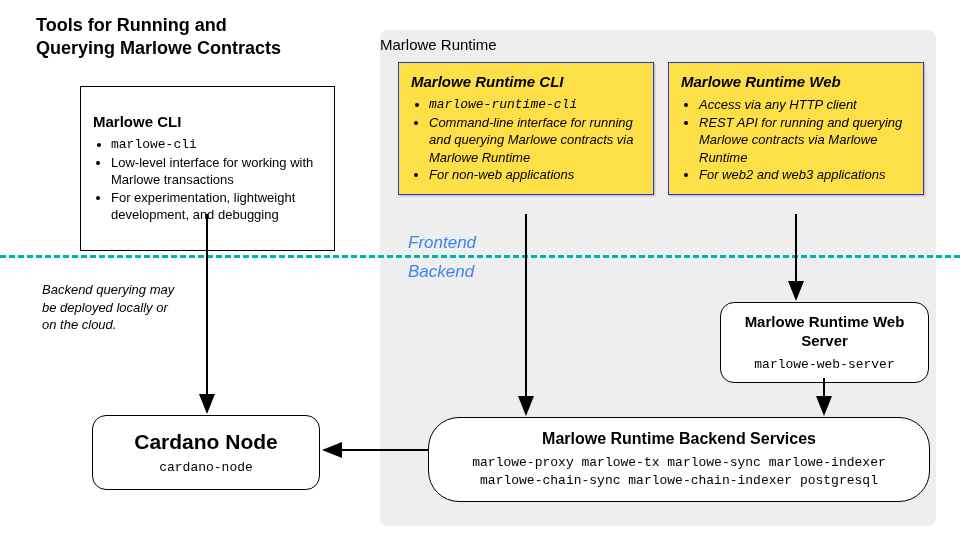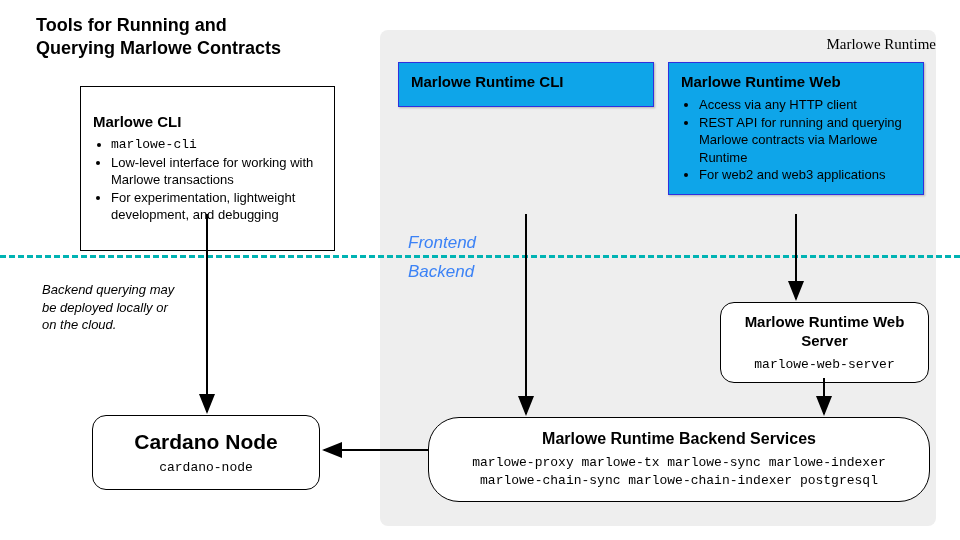--- a/index.html
+++ b/index.html
@@ -1,21 +1,21 @@
 <!DOCTYPE html>
 <html><head>
 <meta charset="utf-8">
 <style>
   * { box-sizing: border-box; margin: 0; padding: 0; }
   body { width: 960px; height: 540px; font-family: Arial, Helvetica, sans-serif; background: #fff; position: relative; overflow: hidden; }
   .title { position: absolute; top: 14px; left: 36px; font-size: 18px; font-weight: bold; line-height: 1.3; }
   .runtime-group { position: absolute; top: 30px; left: 380px; width: 556px; height: 496px; background: #eeeeee; border-radius: 8px; }
-  .runtime-label { position: absolute; top: 6px; left: 0; width: 100%; text-align: right; font-size: 15px; font-family: Liberation Serif, serif; }
+  .runtime-label { position: absolute; top: 6px; left: 0; width: 100%; text-align: left; font-size: 15px; }
   .box { position: absolute; background: #fff; border: 1px solid #000; }
-  .box.blue { background: #0ea5e9; border: 1px solid #3030dd; box-shadow: 1px 1px 2px rgba(0,0,0,0.25); }
+  .box.blue { background: #fde047; border: 1px solid #3030dd; box-shadow: 1px 1px 2px rgba(0,0,0,0.25); font-style: italic; }
   .box h3 { font-size: 15px; font-weight: bold; margin-bottom: 6px; }
   .box ul { list-style: disc; padding-left: 18px; font-size: 13px; line-height: 1.35; }
   .code { font-family: "Courier New", monospace; font-size: 13px; }
   .rounded { border-radius: 14px; }
   .center { text-align: center; }
   .note { position: absolute; font-style: italic; font-size: 13px; line-height: 1.35; }
   .front-label, .back-label { position: absolute; color: #3b82f6; font-style: italic; font-size: 17px; }
   .dashed-line { position: absolute; top: 255px; left: 0; width: 960px; border-top: 3px dashed #00b3b3; }
   svg.arrows { position: absolute; top: 0; left: 0; width: 960px; height: 540px; pointer-events: none; }
 </style>
@@ -35,20 +35,25 @@
   <h3>Marlowe CLI</h3>
   <ul>
     <li class="code">marlowe-cli</li>
     <li>Low-level interface for working with Marlowe transactions</li>
     <li>For experimentation, lightweight development, and debugging</li>
   </ul>
 </div>
 
 <div class="box blue" style="top:62px; left:398px; width:256px; padding:10px 12px;">
   <h3>Marlowe Runtime CLI</h3>
+  <ul>
+    <li class="code">marlowe-runtime-cli</li>
+    <li>Command-line interface for running and querying Marlowe contracts via Marlowe Runtime</li>
+    <li>For non-web applications</li>
+  </ul>
 </div>
 
 <div class="box blue" style="top:62px; left:668px; width:256px; padding:10px 12px;">
   <h3>Marlowe Runtime Web</h3>
   <ul>
     <li>Access via any HTTP client</li>
     <li>REST API for running and querying Marlowe contracts via Marlowe Runtime</li>
     <li>For web2 and web3 applications</li>
   </ul>
 </div>

